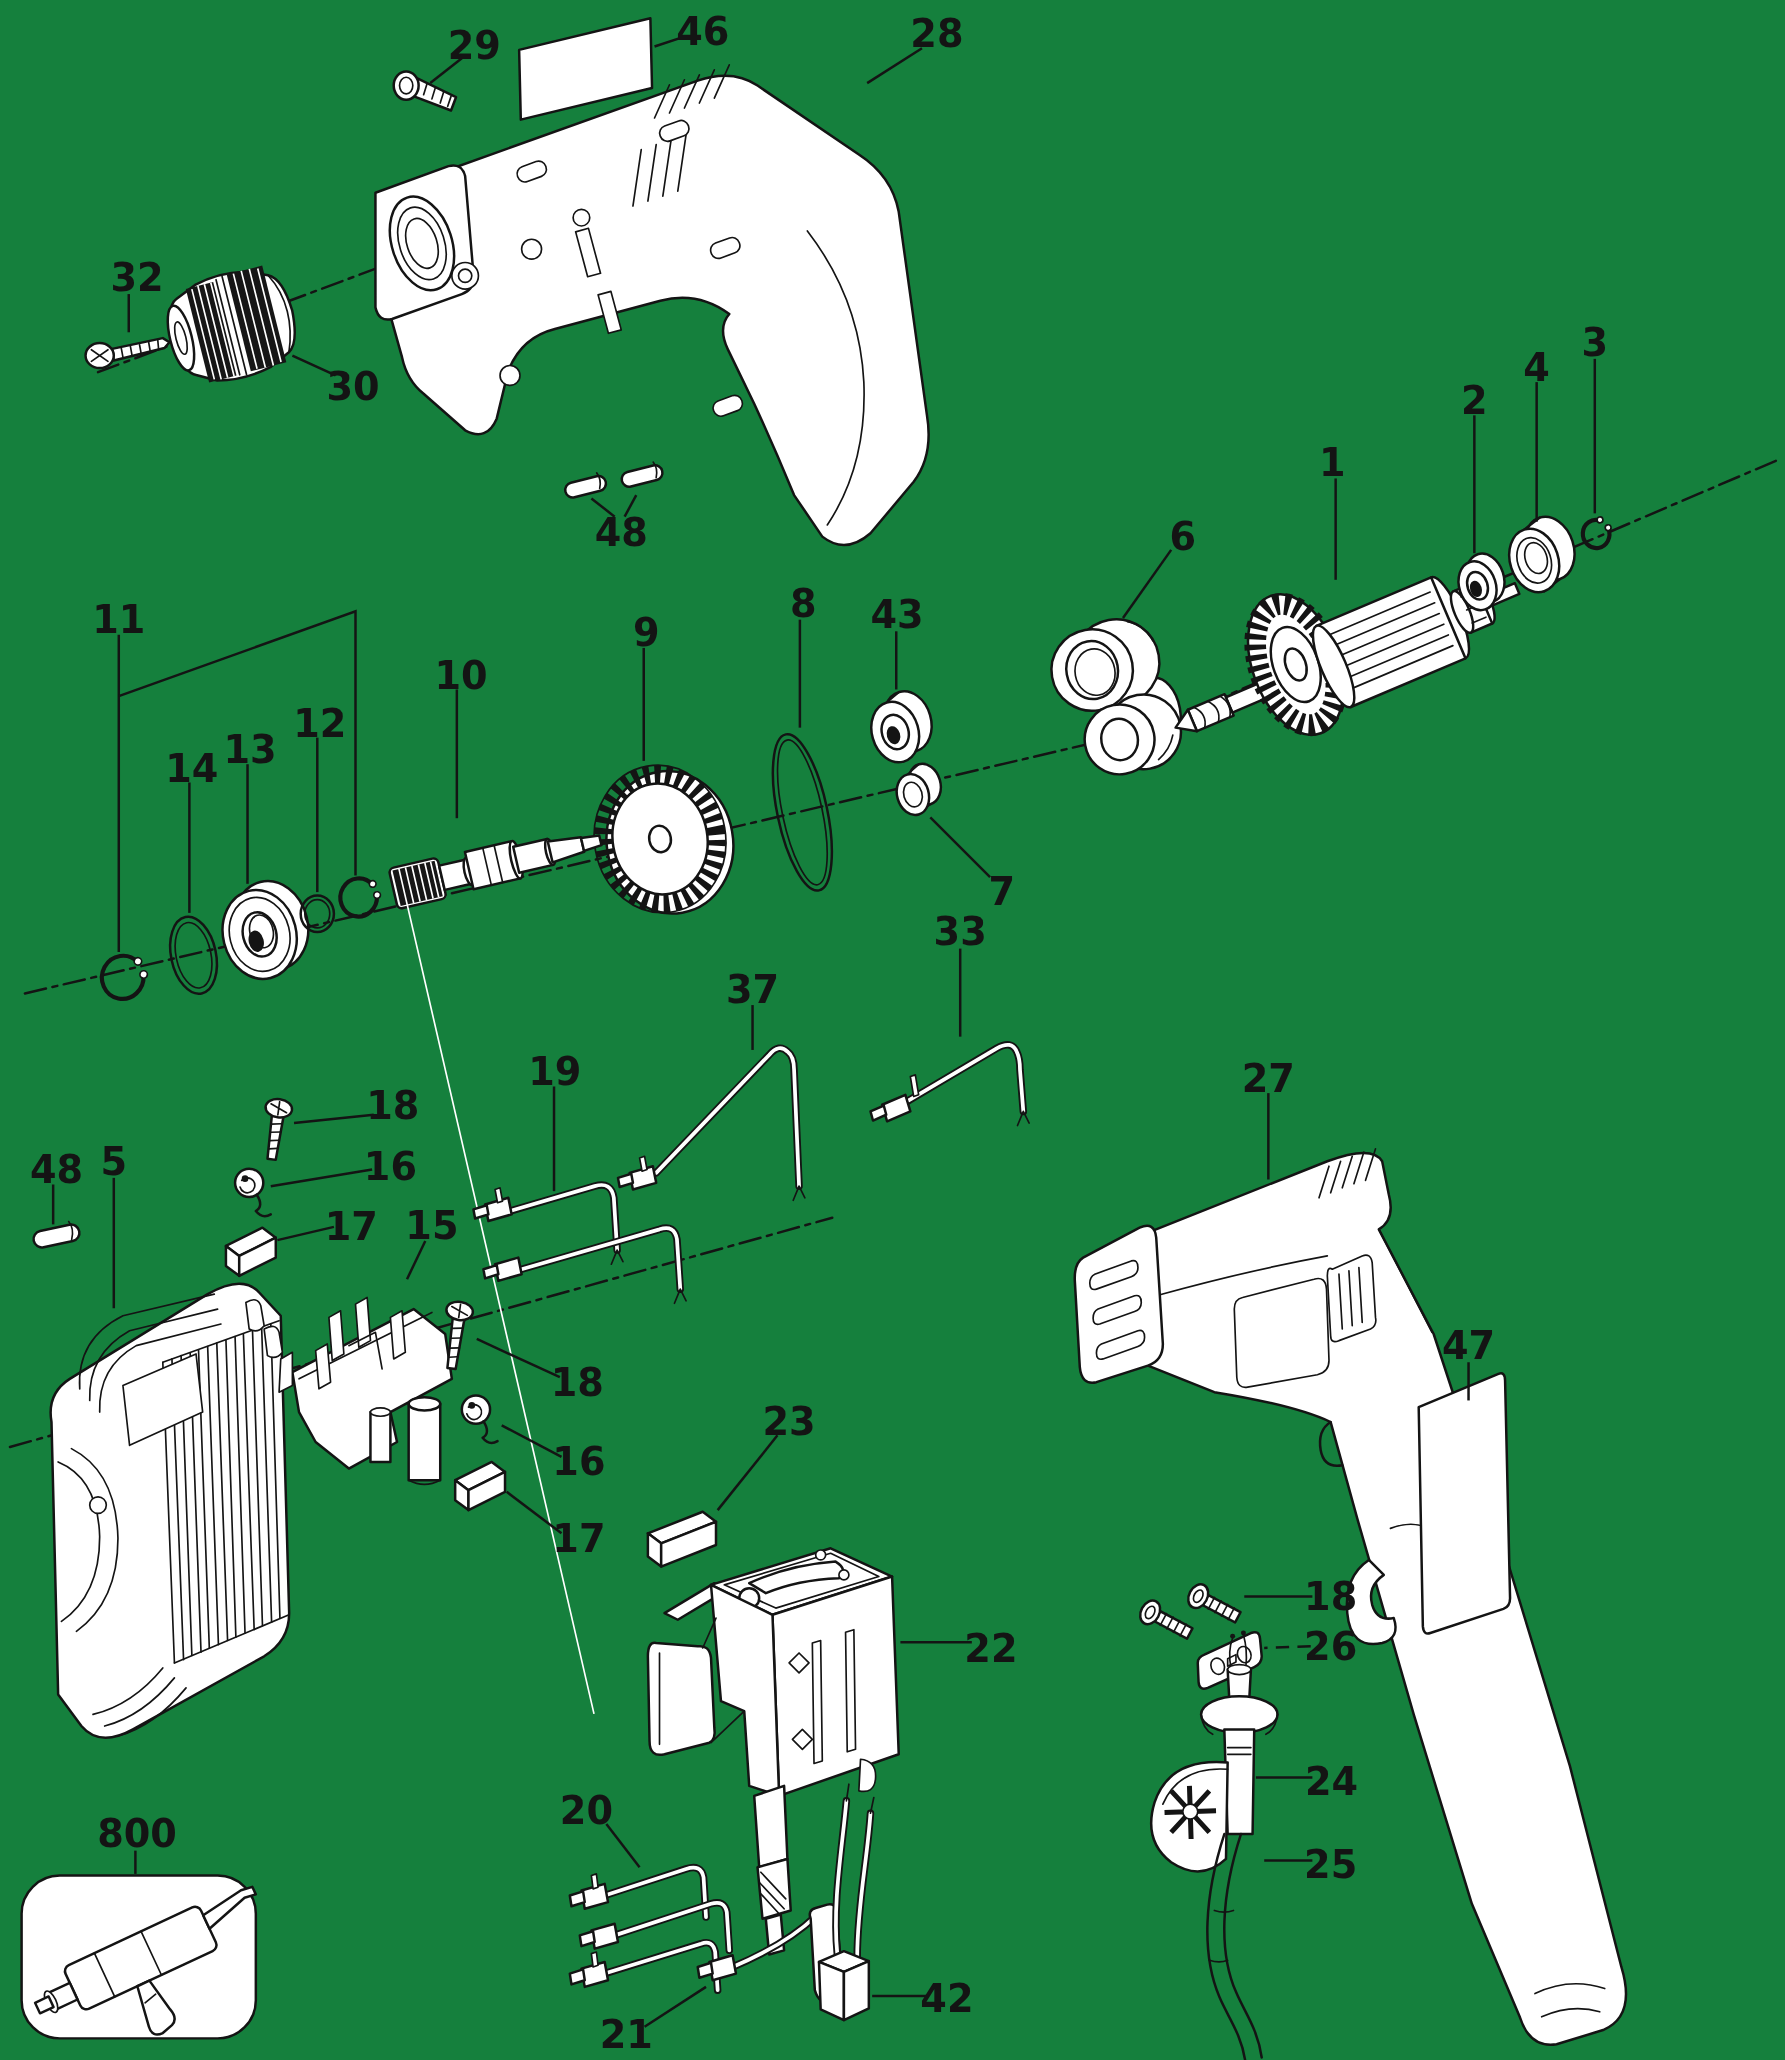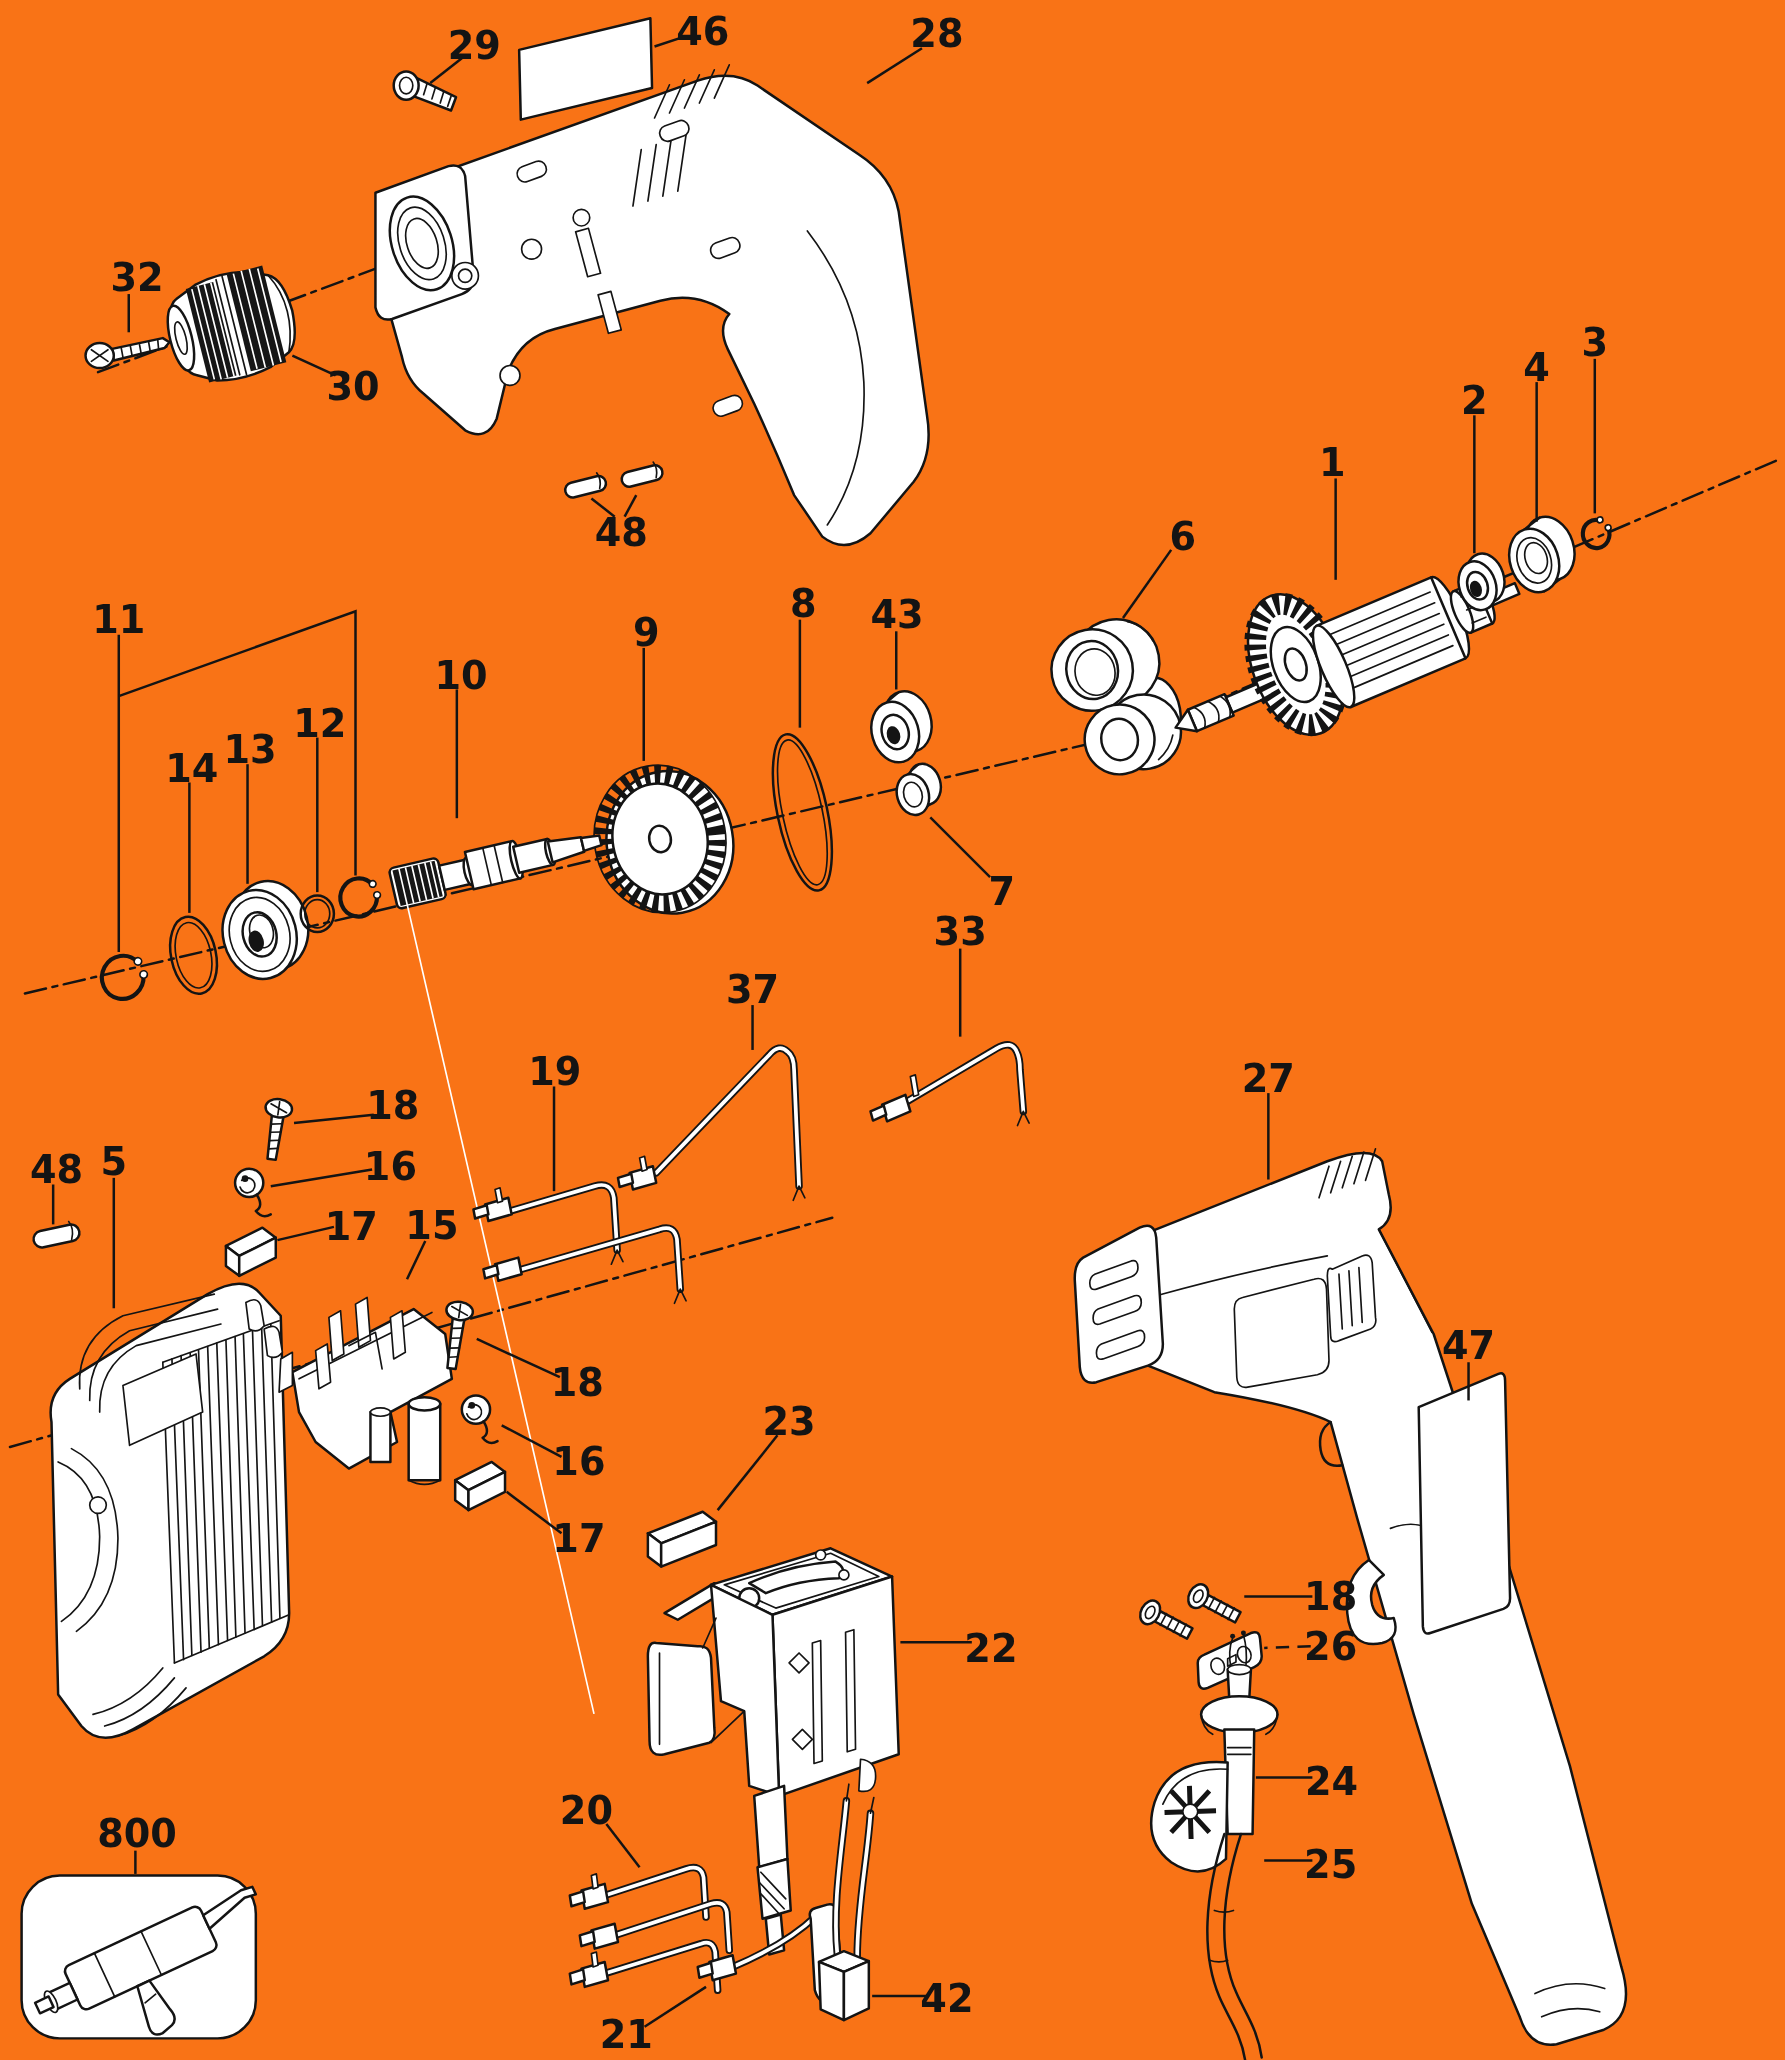--- a/index.html
+++ b/index.html
@@ -1,16 +1,16 @@
 <!DOCTYPE html>
 <html style="font-size:13.3px"><head>
 <meta charset="utf-8">
 <style>
   html,body{margin:0;padding:0;background:#ffffff;}
-  .page{width:1785px;height:2060px;position:relative;background:#f97316;}
+  .page{width:1785px;height:2060px;position:relative;background:#15803d;}
   svg{display:block;}
   .ln{fill:none;stroke:#141414;stroke-width:3;stroke-linecap:round;stroke-linejoin:round;}
   .fw{fill:#ffffff;stroke:#141414;stroke-width:3;stroke-linecap:round;stroke-linejoin:round;}
   .thin{stroke-width:2;}
   .thick{stroke-width:5;}
   .dash{stroke-dasharray:26 8 6 8;}
   .co{fill:none;stroke:#141414;stroke-width:9;stroke-linejoin:round;stroke-linecap:round;}
   .ci{fill:none;stroke:#ffffff;stroke-width:4.5;stroke-linejoin:round;stroke-linecap:round;}
   .ldr{fill:none;stroke:#141414;stroke-width:3;}
   .ldash{stroke-dasharray:16 10;}

